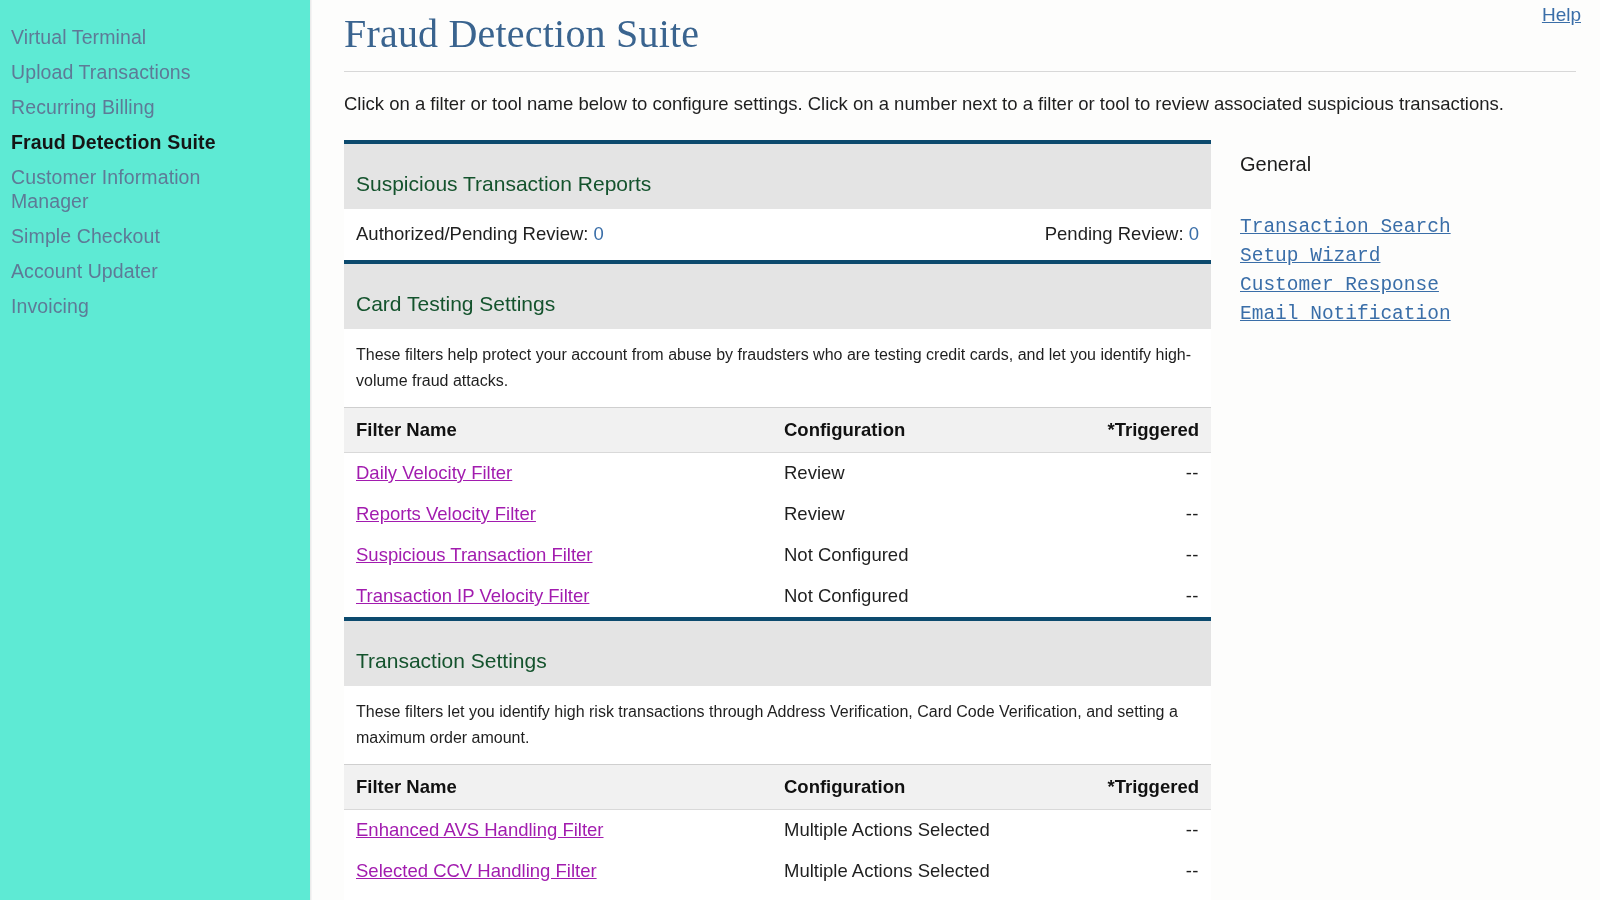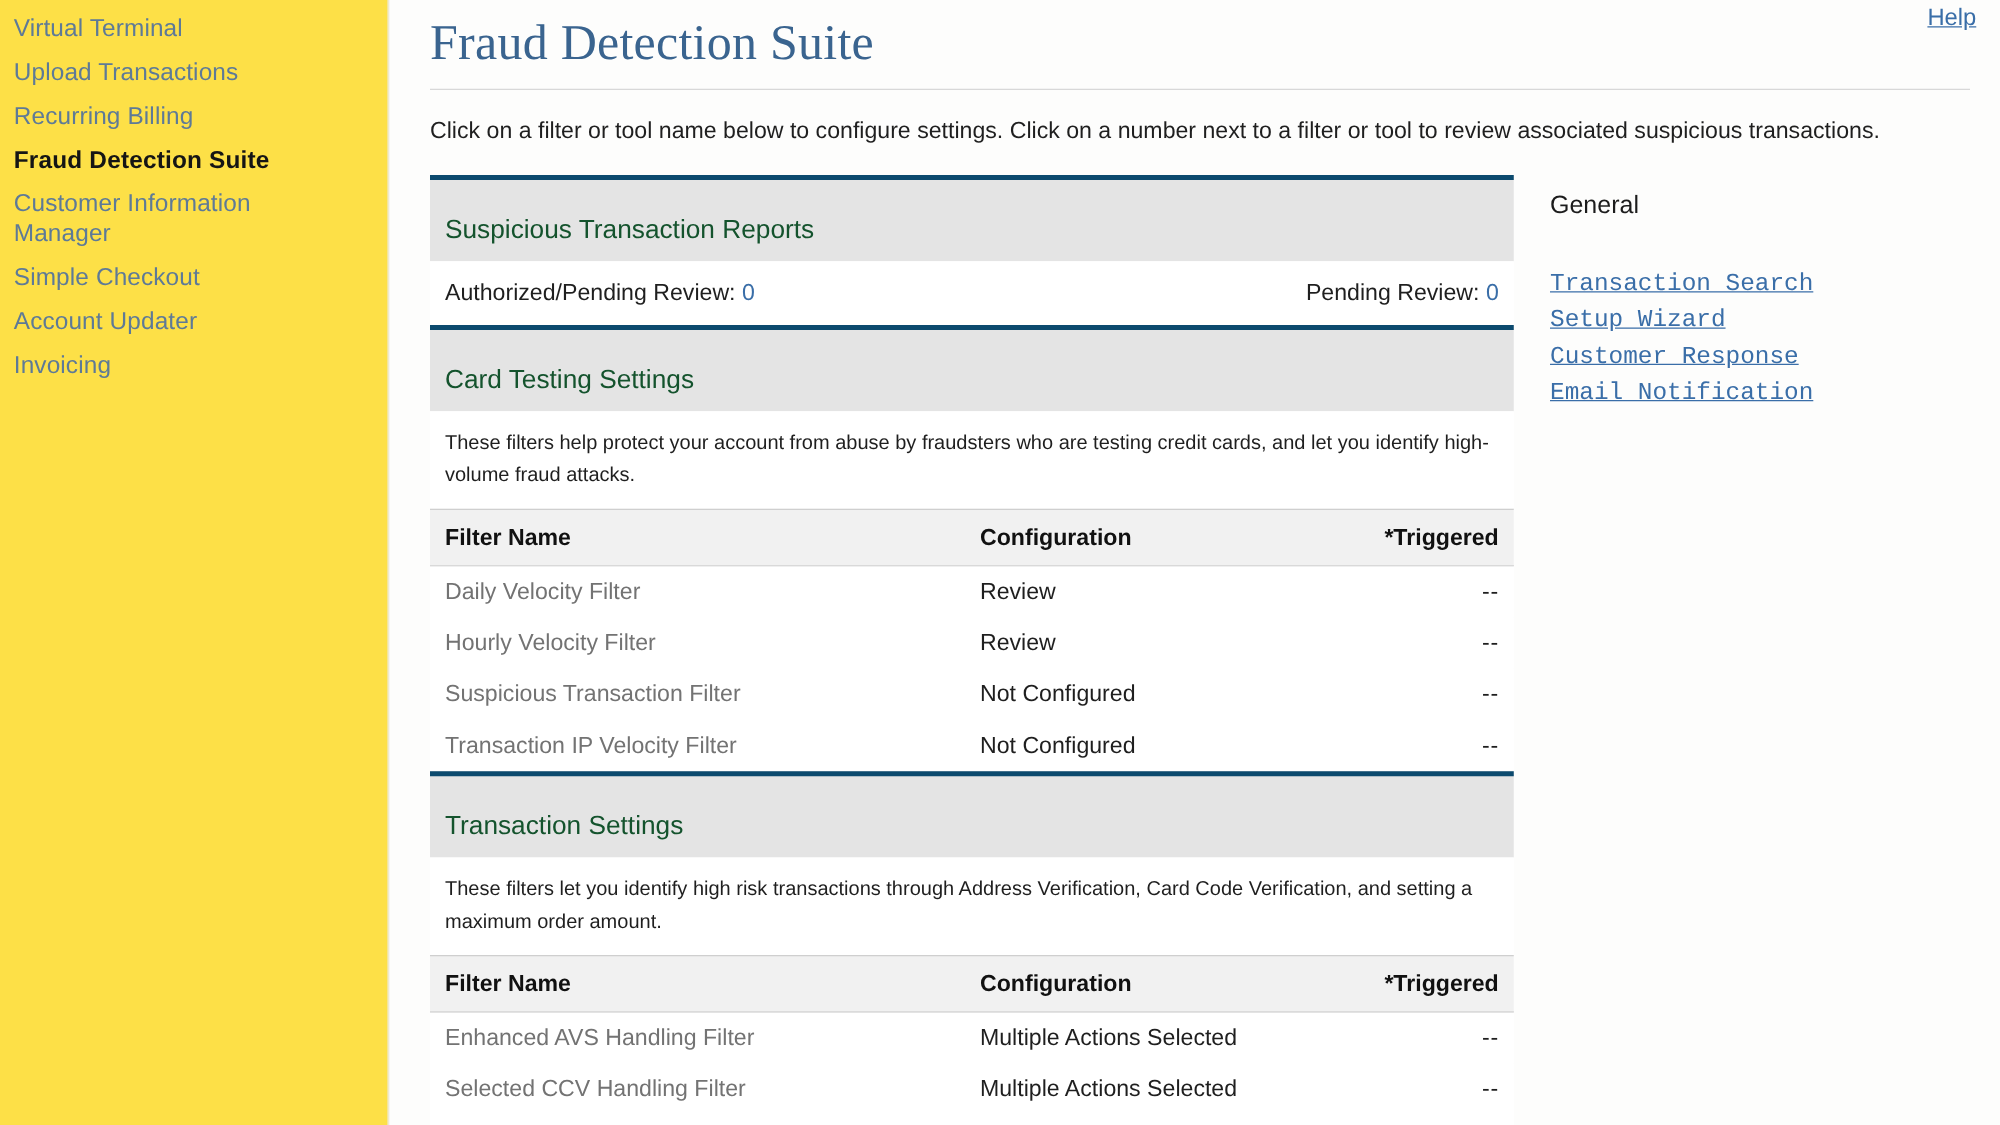--- a/index.html
+++ b/index.html
@@ -19,24 +19,24 @@
     position: relative;
     width: 1600px;
     height: 900px;
     display: flex;
   }
 
   
   .sidebar {
     width: 311px;
     flex: 0 0 311px;
-    background: #fde047;
+    background: #5eead4;
     border-right: 1px solid #ebebeb;
     box-shadow: 1px 0 0 #f4f4f4;
-    padding-top: 5px;
+    padding-top: 19px;
     box-sizing: border-box;
   }
   .nav-item {
     display: block;
     font-size: 19.5px;
     line-height: 24px;
     color: #5e7a97;
     text-decoration: none;
     padding: 5.5px 0 5.5px 11px;
     letter-spacing: 0.1px;
@@ -158,21 +158,22 @@
     vertical-align: middle;
   }
   table.filters tbody td.col-config { padding-left: 8px; color: #1f1f1f; }
   table.filters tbody td.col-trig {
     text-align: right;
     padding-right: 12px;
     color: #1f1f1f;
     letter-spacing: 0.5px;
   }
   .filter-link {
-    color: #737373;
+    color: #a21caf;
+    text-decoration: underline;
     cursor: pointer;
   }
   .cfg-unset { color: #9a3a38; }
 
   
   .side-heading {
     font-size: 20px;
     color: #1c1c1c;
     margin-bottom: 37px;
     padding-left: 2px;
@@ -242,21 +243,21 @@
               <th class="col-trig">*Triggered</th>
             </tr>
           </thead>
           <tbody id="card-testing-body">
               <tr>
                 <td><a class="filter-link">Daily Velocity Filter</a></td>
                 <td class="col-config">Review</td>
                 <td class="col-trig">--</td>
               </tr>
               <tr>
-                <td><a class="filter-link">Hourly Velocity Filter</a></td>
+                <td><a class="filter-link">Reports Velocity Filter</a></td>
                 <td class="col-config">Review</td>
                 <td class="col-trig">--</td>
               </tr>
               <tr>
                 <td><a class="filter-link">Suspicious Transaction Filter</a></td>
                 <td class="col-config cfg-unset">Not Configured</td>
                 <td class="col-trig">--</td>
               </tr>
               <tr>
                 <td><a class="filter-link">Transaction IP Velocity Filter</a></td>

